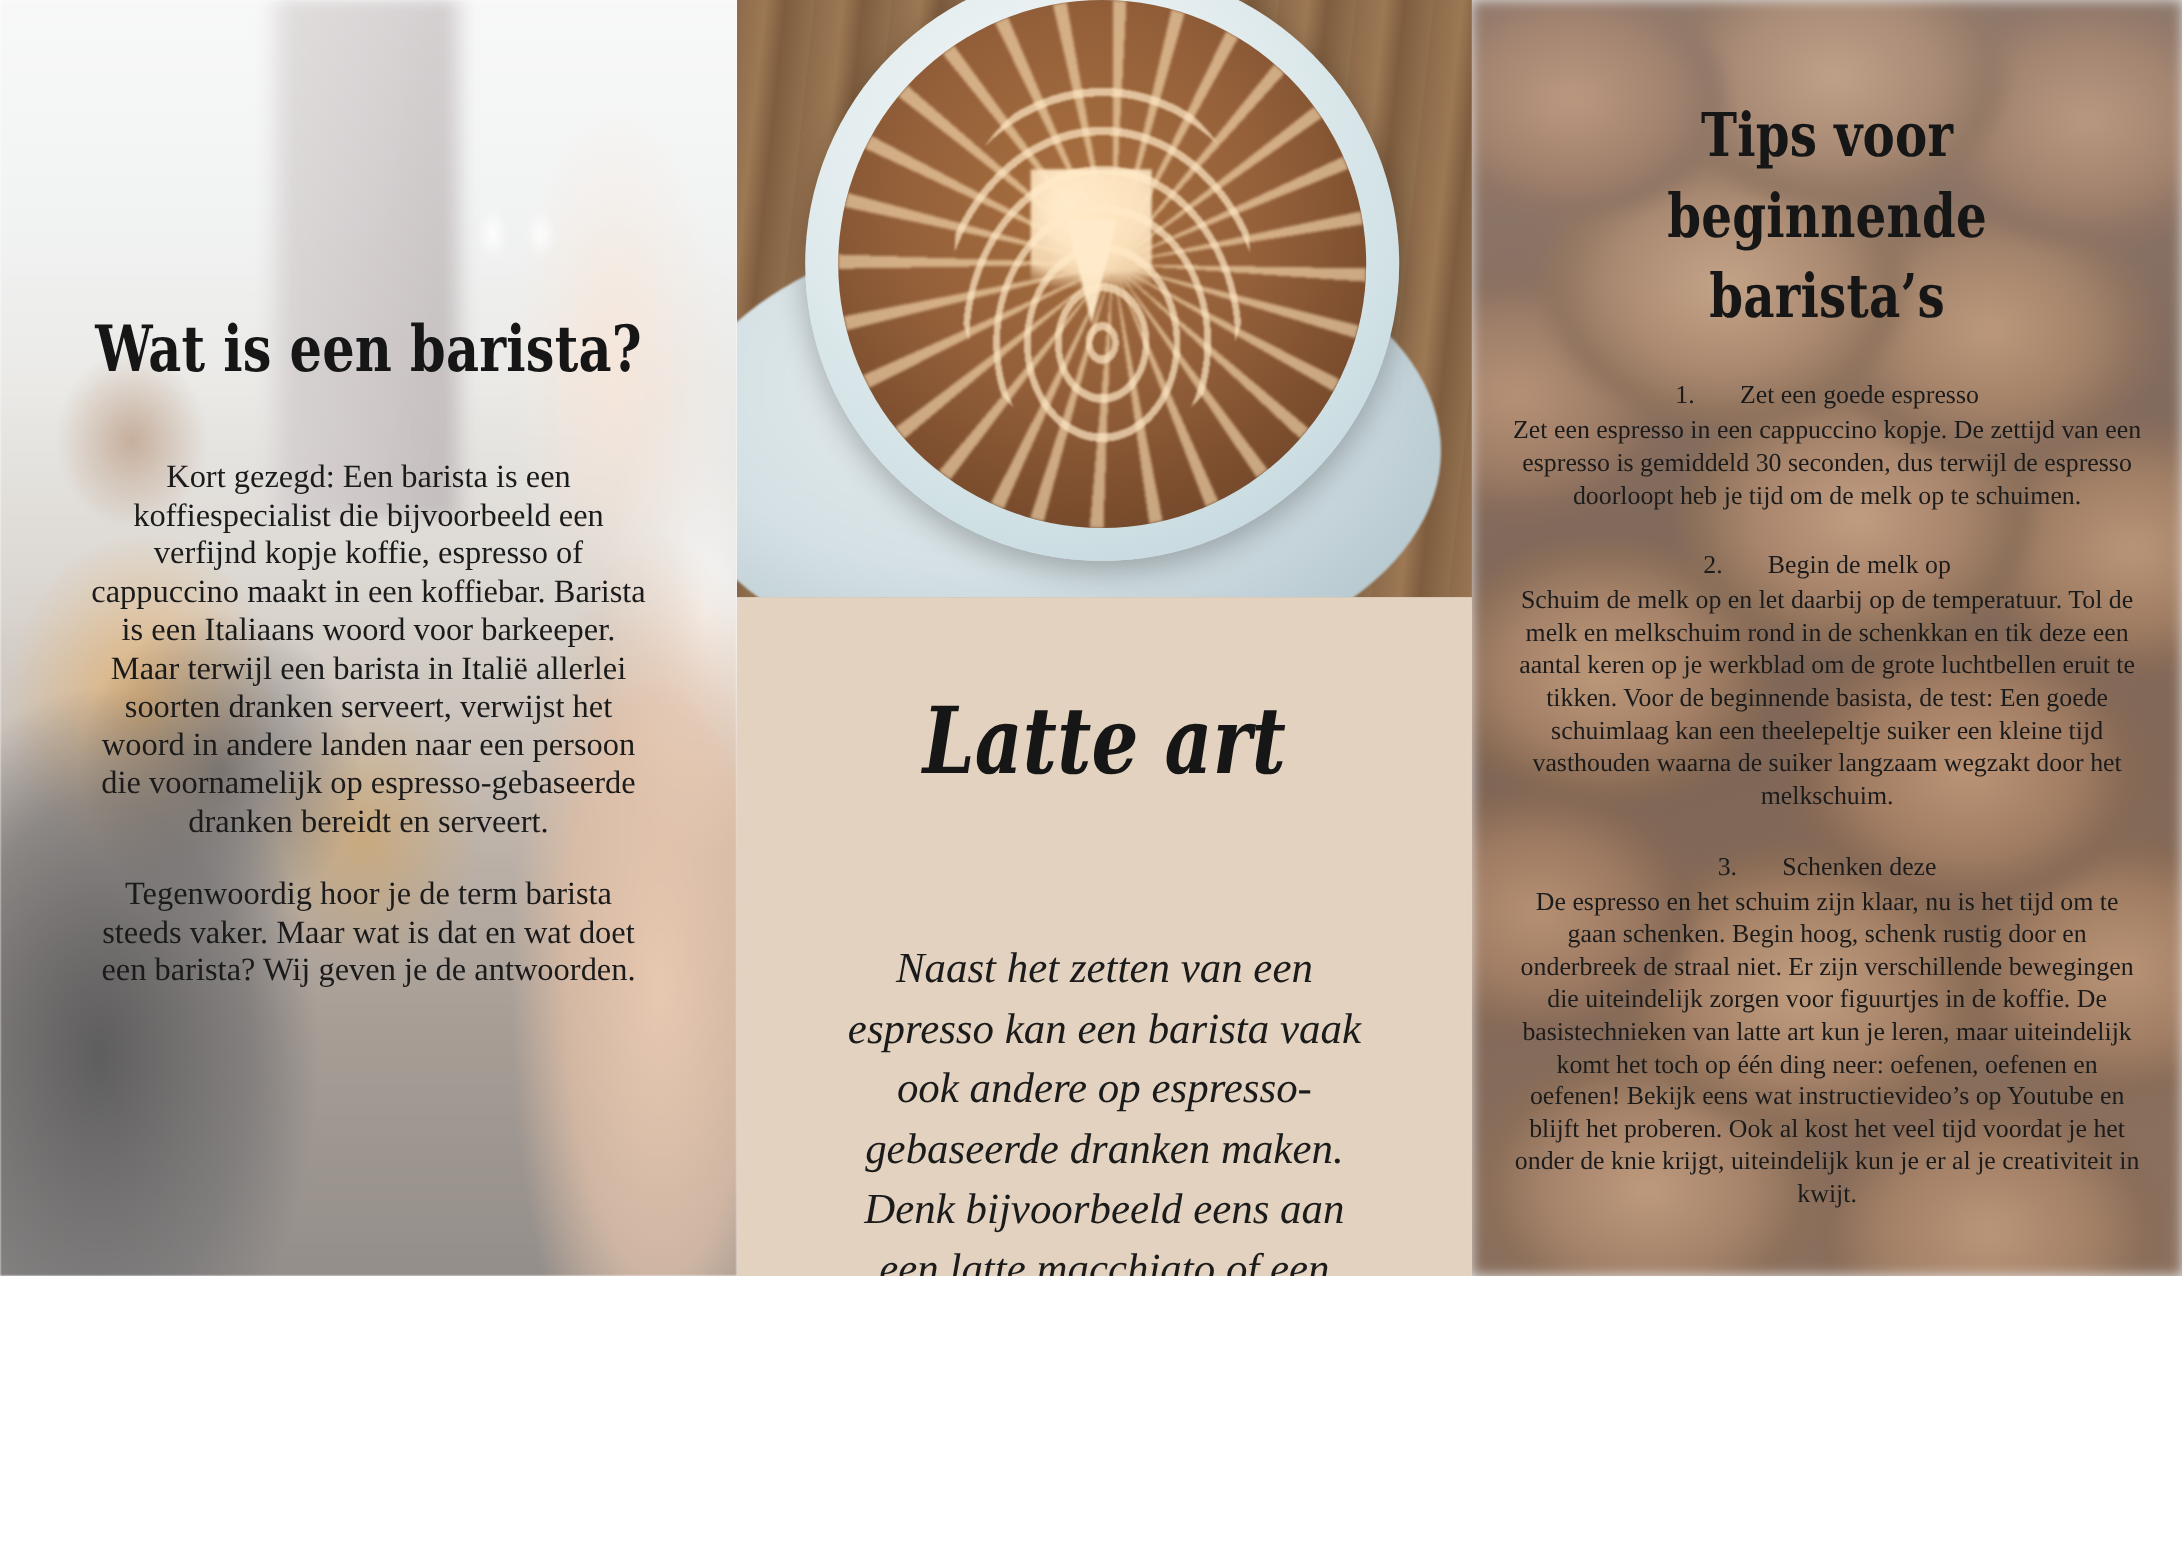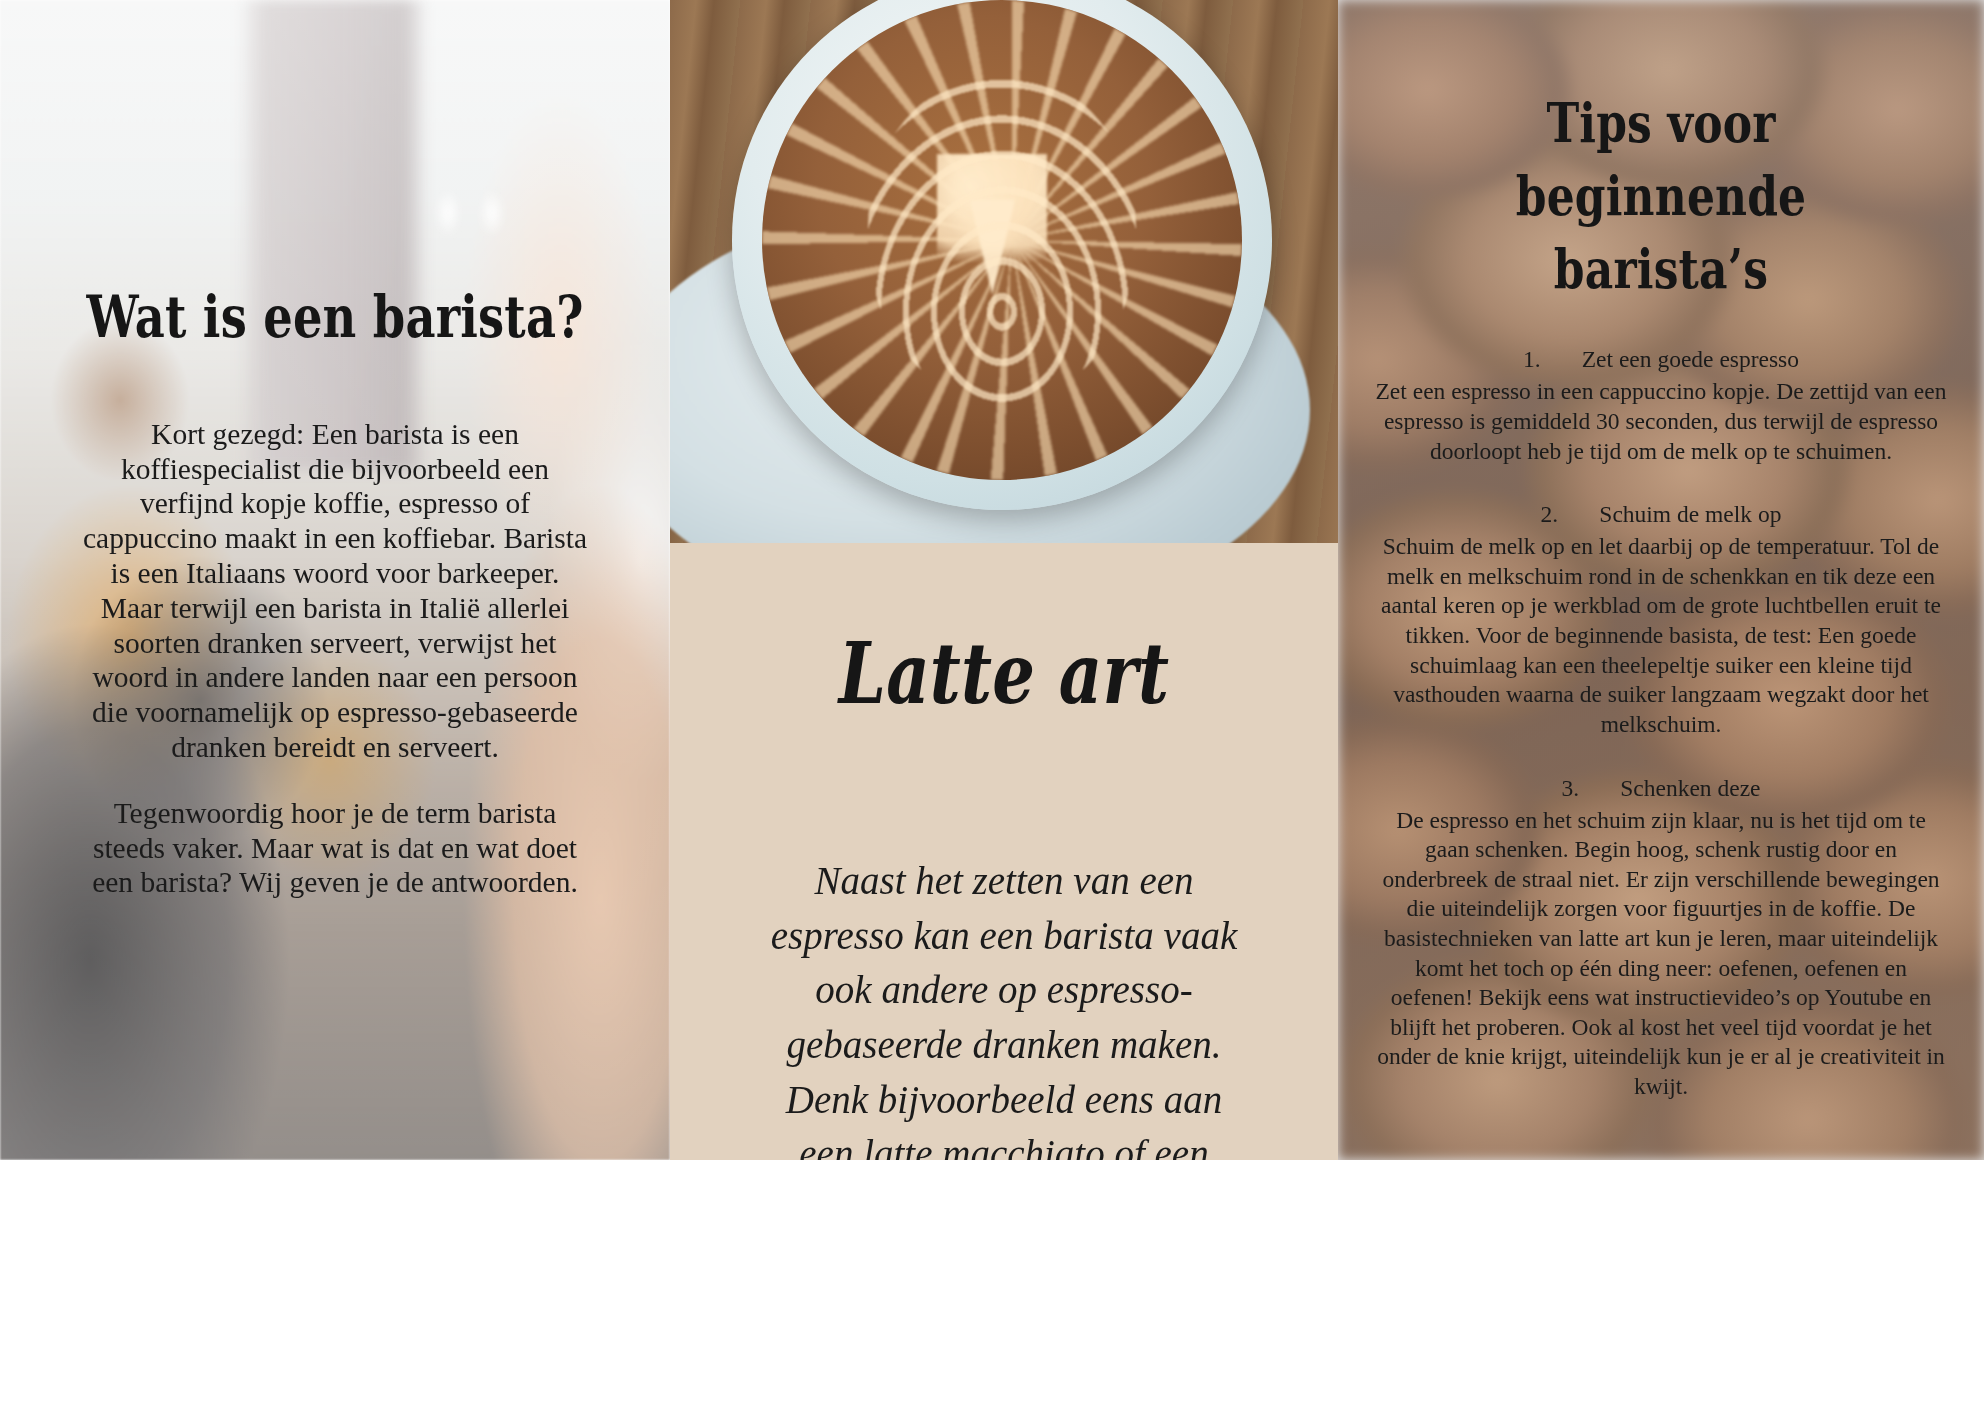--- a/index.html
+++ b/index.html
@@ -261,21 +261,21 @@
       <h1 class="heading h-right">Tips voor beginnende barista’s</h1>
 
       <div class="body-txt body-right">
 
         <div class="step">
           <span class="step-title"><span>1.</span>	  <span>Zet een goede espresso</span></span>
           <span class="step-body">Zet een espresso in een cappuccino kopje. De zettijd van een espresso is gemiddeld 30 seconden, dus terwijl de espresso doorloopt heb je tijd om de melk op te schuimen.</span>
         </div>
 
         <div class="step">
-          <span class="step-title"><span>2.</span>	  <span>Schuim de melk op</span></span>
+          <span class="step-title"><span>2.</span>	  <span>Begin de melk op</span></span>
           <span class="step-body">Schuim de melk op en let daarbij op de temperatuur. Tol de melk en melkschuim rond in de schenkkan en tik deze een aantal keren op je werkblad om de grote luchtbellen eruit te tikken. Voor de beginnende basista, de test: Een goede schuimlaag kan een theelepeltje suiker een kleine tijd vasthouden waarna de suiker langzaam wegzakt door het melkschuim.</span>
         </div>
 
         <div class="step">
           <span class="step-title"><span>3.</span>	  <span>Schenken deze</span></span>
           <span class="step-body">De espresso en het schuim zijn klaar, nu is het tijd om te gaan schenken. Begin hoog, schenk rustig door en onderbreek de straal niet. Er zijn verschillende bewegingen die uiteindelijk zorgen voor figuurtjes in de koffie. De basistechnieken van latte art kun je leren, maar uiteindelijk komt het toch op één ding neer: oefenen, oefenen en oefenen! Bekijk eens wat instructievideo’s op Youtube en blijft het proberen. Ook al kost het veel tijd voordat je het onder de knie krijgt, uiteindelijk kun je er al je creativiteit in kwijt.</span>
         </div>
 
       </div>
     </div>

